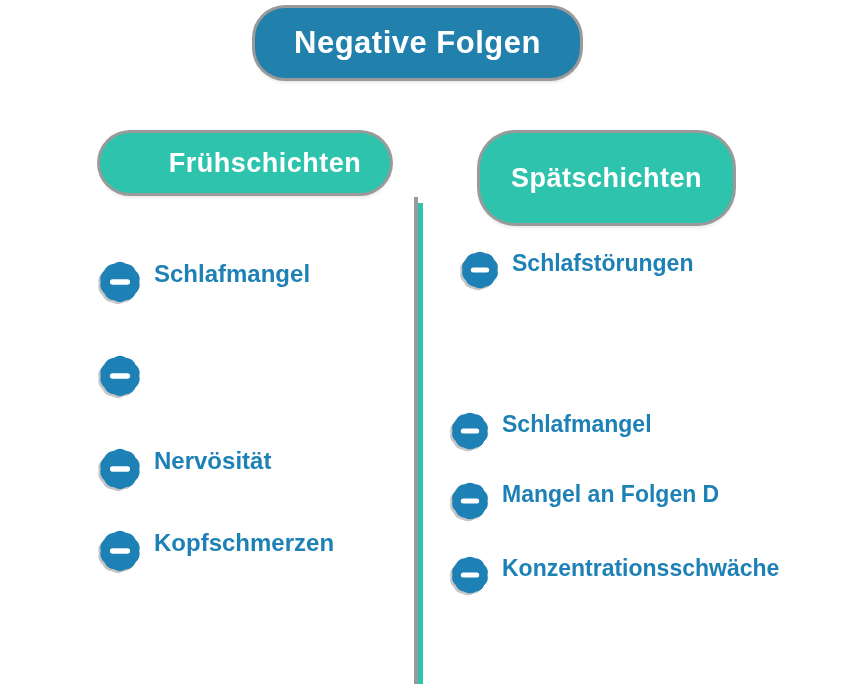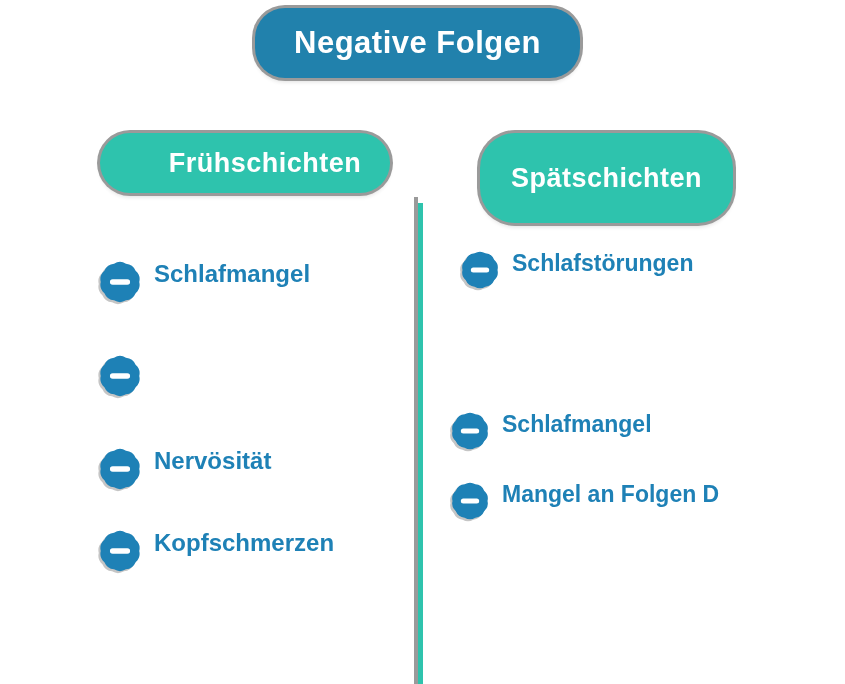--- a/index.html
+++ b/index.html
@@ -158,14 +158,23 @@
   </div>
   <div class="item col-right ri-3">
     <span class="bullet">
       <svg viewBox="0 0 48 48">
           <path class="seal" d="M45,24 Q46.8,31.4 41,36.3 Q38.1,43.4 30.5,44 Q24,48 17.5,44 Q9.9,43.4 7,36.3 Q1.2,31.4 3,24 Q1.2,16.6 7,11.7 Q9.9,4.6 17.5,4 Q24,0 30.5,4 Q38.1,4.6 41,11.7 Q46.8,16.6 45,24 Z"></path>
           <rect class="dash" x="13" y="21" width="22" height="6" rx="3"></rect>
         </svg>
     </span>
     <span class="label">Mangel an Folgen D</span>
   </div>
+  <div class="item col-right ri-4">
+    <span class="bullet">
+      <svg viewBox="0 0 48 48">
+          <path class="seal" d="M45,24 Q46.8,31.4 41,36.3 Q38.1,43.4 30.5,44 Q24,48 17.5,44 Q9.9,43.4 7,36.3 Q1.2,31.4 3,24 Q1.2,16.6 7,11.7 Q9.9,4.6 17.5,4 Q24,0 30.5,4 Q38.1,4.6 41,11.7 Q46.8,16.6 45,24 Z"></path>
+          <rect class="dash" x="13" y="21" width="22" height="6" rx="3"></rect>
+        </svg>
+    </span>
+    <span class="label">Konzentrationsschwäche</span>
+  </div>
 
 </div>
 
 </body></html>

